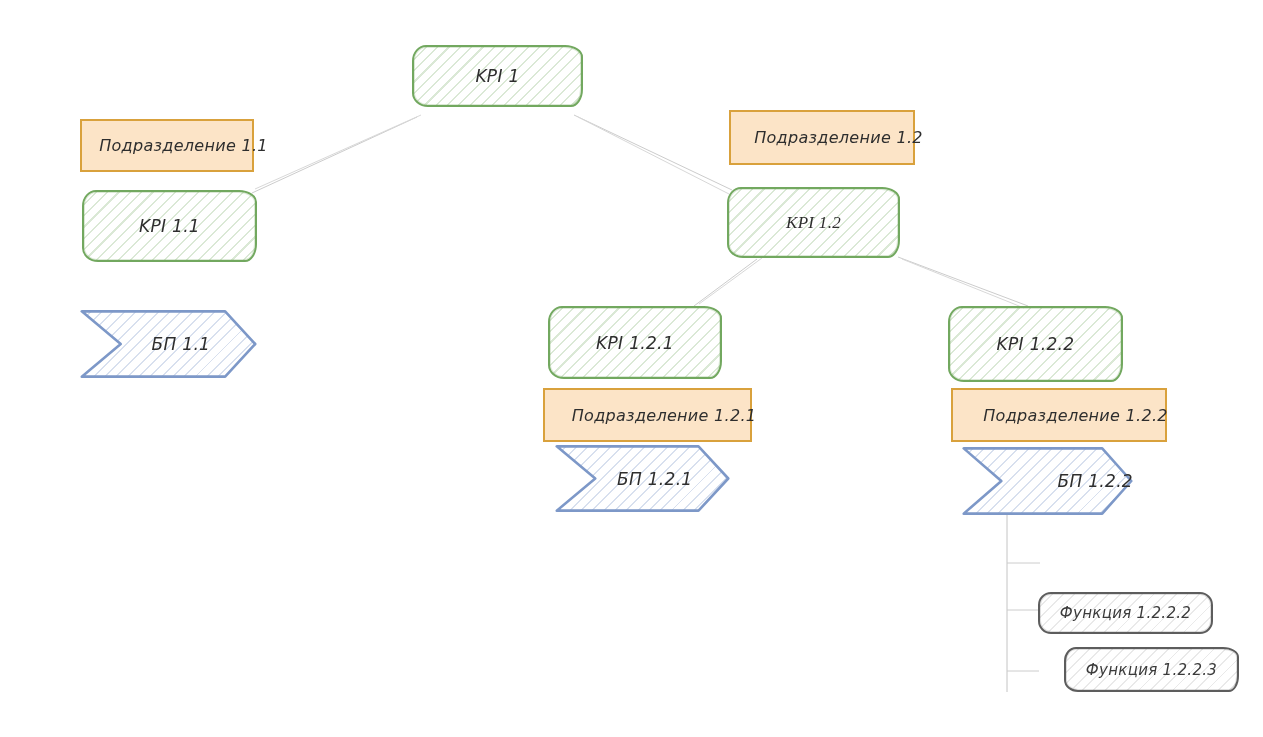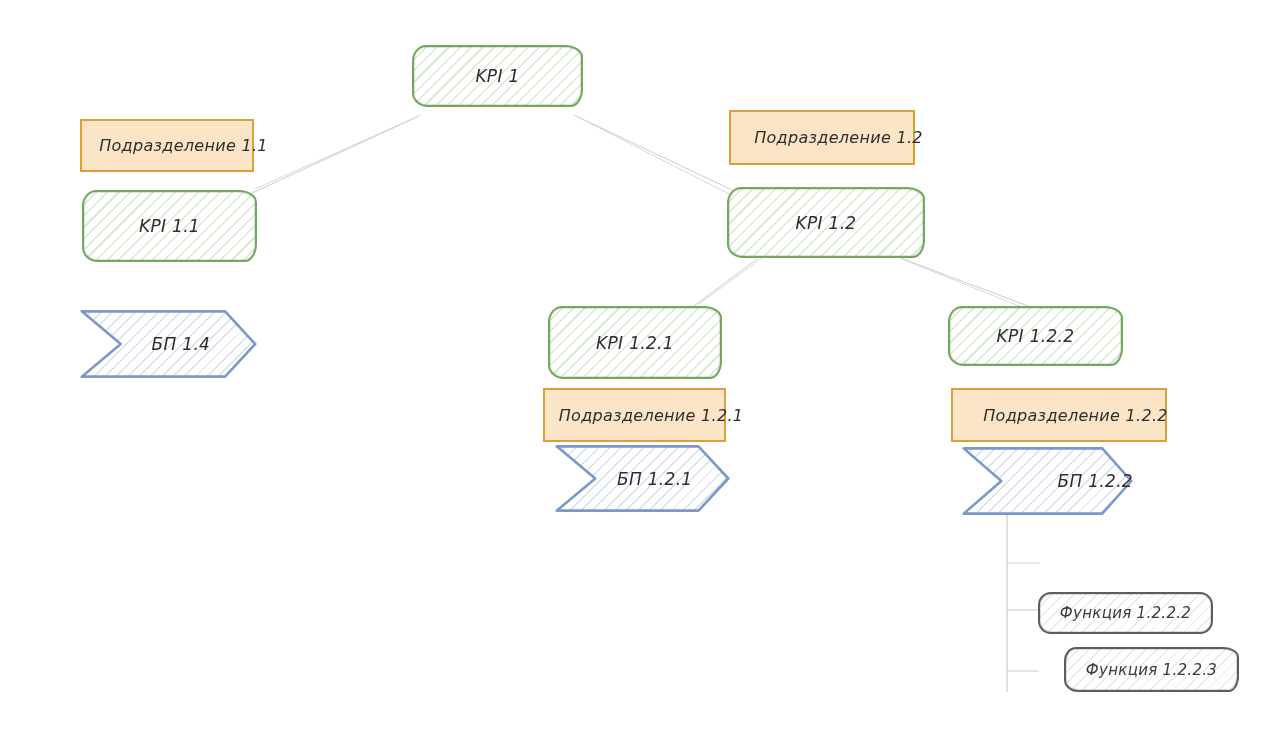--- a/index.html
+++ b/index.html
@@ -62,25 +62,25 @@
       rgba(125,152,200,0) 1.4px, rgba(125,152,200,0) 8px);
   }
   .bp svg.bp-stroke { position: absolute; inset: 0; width: 100%; height: 100%; }
   .bp .lbl { position: relative; font-size: 17px; padding-left: 14%; }
   
   #kpi1    { left: 412px; top:  45px; width: 171px; height: 62px; }
   #dept11  { left:  80px; top: 119px; width: 174px; height: 53px; }
   #kpi11   { left:  82px; top: 190px; width: 175px; height: 72px; }
   #bp11    { left:  80px; top: 310px; width: 177px; height: 68px; }
   #dept12  { left: 717px; top: 110px; width: 186px; height: 55px; margin-left: 12px; }
-  #kpi12   { left: 727px; top: 187px; width: 198px; height: 71px; }
+  #kpi12   { left: 727px; top: 187px; width: 173px; height: 71px; font-family: Liberation Serif, serif; }
   #kpi121  { left: 548px; top: 306px; width: 174px; height: 73px; }
-  #dept121 { left: 543px; top: 388px; width: 183px; height: 54px; }
+  #dept121 { left: 543px; top: 388px; width: 209px; height: 54px; }
   #bp121   { left: 555px; top: 445px; width: 175px; height: 67px; }
-  #kpi122  { left: 948px; top: 306px; width: 175px; height: 60px; }
+  #kpi122  { left: 948px; top: 306px; width: 175px; height: 76px; }
   #dept122 { left: 951px; top: 388px; width: 216px; height: 54px; }
   #bp122   { left: 962px; top: 447px; width: 171px; height: 68px; justify-content: flex-end; }
   #func1221 { left: 1039px; top: 542px; width: 172px; height: 43px; }
   #func1222 { left: 1038px; top: 592px; width: 175px; height: 42px; border-radius: 13px; }
   #func1223 { left: 1038px; top: 647px; width: 175px; height: 45px; margin-left: 26px; }
 </style>
 </head>
 <body>
 
 <div class="canvas">
@@ -110,21 +110,21 @@
 
   <div class="node kpi" id="kpi11">
     <span class="lbl">KPI 1.1</span>
   </div>
 
   <div class="node bp" id="bp11">
     <div class="bp-fill"></div>
     <svg class="bp-stroke" viewBox="0 0 100 100" preserveAspectRatio="none">
       <polygon points="1,2 82,2 99,50 82,98 1,98 23,50" fill="none" stroke="#7d98c8" stroke-width="2.6" stroke-linejoin="round" vector-effect="non-scaling-stroke"></polygon>
     </svg>
-    <span class="lbl">БП 1.4</span>
+    <span class="lbl">БП 1.1</span>
   </div>
 
   <div class="node dept" id="dept12">
     <span class="lbl">Подразделение 1.2</span>
   </div>
 
   <div class="node kpi" id="kpi12">
     <span class="lbl">KPI 1.2</span>
   </div>
 

